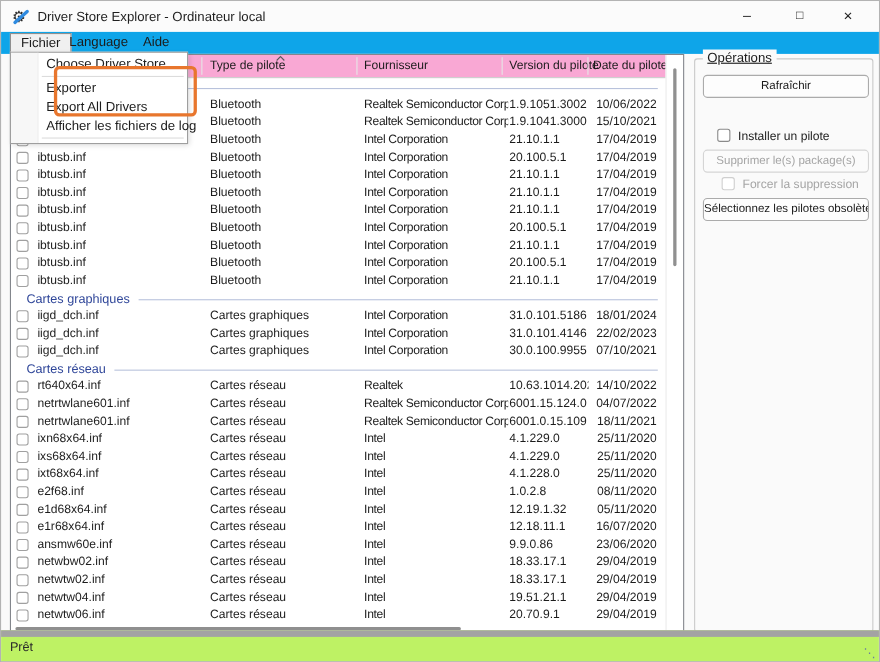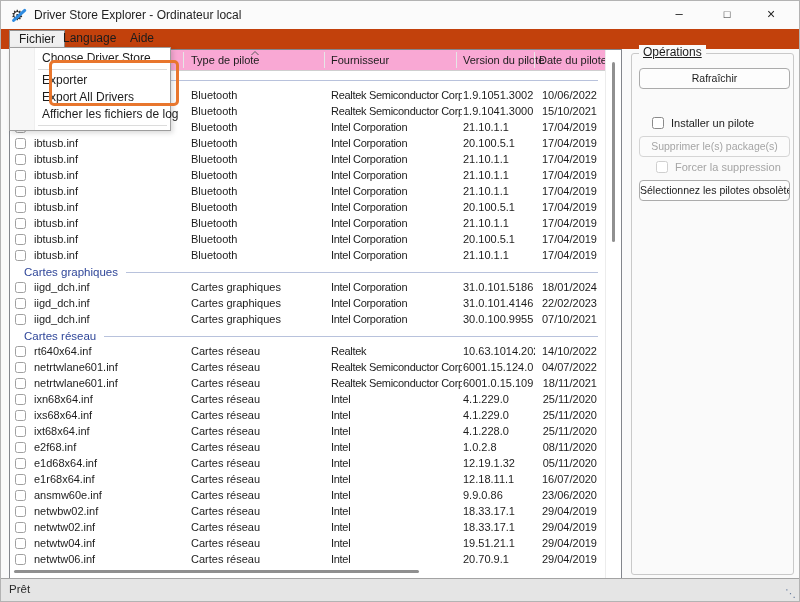--- a/index.html
+++ b/index.html
@@ -9,21 +9,21 @@
 
   
   .titlebar{position:absolute;left:0;top:0;right:0;height:28px;background:#fbfbfb;}
   .app-icon{position:absolute;left:10px;top:6px;width:16px;height:16px;font-size:14px;line-height:16px;color:#2b2b2b;}
   .app-icon .slash{position:absolute;left:-1px;top:7px;width:18px;height:2.5px;background:#2f8be0;transform:rotate(-42deg);border-radius:2px;}
   .title-text{position:absolute;left:33px;top:7px;font-size:12px;color:#1f1f1f;white-space:nowrap;}
   .win-btn{position:absolute;top:0;height:28px;width:40px;text-align:center;line-height:26px;font-size:13px;color:#1f1f1f;}
   .wb-min{right:100px;}.wb-max{right:52px;font-size:11px;}.wb-close{right:8px;font-size:14px;}
 
   
-  .menubar{position:absolute;left:0;top:28px;right:0;height:20px;background:#c2410c;font-size:12px;color:#1c1c1c;}
+  .menubar{position:absolute;left:0;top:28px;right:0;height:20px;background:#0ea5e9;font-size:12px;color:#1c1c1c;}
   .mb-item{position:absolute;top:1px;height:17px;line-height:17px;padding:0 9px;}
   .mb-open{border:1px solid #8f8f8f;background:#f0f0f0;box-sizing:border-box;height:19px;line-height:17px;}
 
   
   .dropdown{position:absolute;left:8px;top:46px;width:162px;background:#fff;border:1px solid #9e9e9e;
             box-shadow:2px 2px 5px rgba(0,0,0,.15);z-index:10;box-sizing:border-box;padding:2px 0;}
   .dropdown .gutter{position:absolute;left:0;top:0;bottom:0;width:24px;background:#f7f7f7;border-right:1px solid #efefef;}
   .m-item{position:relative;height:17px;line-height:17px;padding-left:32px;font-size:12px;color:#1c1c1c;white-space:nowrap;}
   .m-sep{position:relative;height:5px;}
   .m-sep::after{content:"";position:absolute;left:28px;right:3px;top:2px;border-top:1px solid #dcdcdc;}
@@ -64,21 +64,21 @@
        font-family:"Liberation Sans",sans-serif;font-size:10.5px;color:#1b1b1b;text-align:center;line-height:19px;box-sizing:border-box;padding:0;white-space:nowrap;overflow:hidden;}
   .btn-refresh{top:67px;}.btn-add{top:92px;}.btn-delete{top:135px;}.btn-select-old{top:179px;}
   .btn[disabled]{color:#a5a5a5;border-color:#d5d5d5;background:#fbfbfb;}
   .chk-row{position:absolute;font-size:11px;color:#1c1c1c;padding-left:14px;}
   .chk-install{left:637px;top:116px;}
   .chk-force{left:641px;top:160px;color:#a5a5a5;}
   .chk-box{display:inline-block;width:12px;height:12px;border:1px solid #8a8a8a;border-radius:2.5px;background:#fff;vertical-align:-2px;margin-right:7px;box-sizing:border-box;}
   .chk-force .chk-box{border-color:#cfcfcf;}
 
   
-  .statusbar{position:absolute;left:0;right:0;bottom:0;height:22px;background:#e5e5e5;border-top:1px solid #a3a3a3;}
+  .statusbar{position:absolute;left:0;right:0;bottom:0;height:22px;background:#bef264;border-top:6px solid #a3a3a3;}
   .status-text{position:absolute;left:8px;top:4px;font-size:11.5px;color:#2b2b2b;}
   .resize-grip{position:absolute;right:3px;bottom:1px;font-size:11px;color:#6b7f9e;}
 </style>
 </head>
 <body>
 
 <div class="window">
 
   <div class="titlebar">
     <span class="app-icon">⚙<span class="slash"></span></span>

